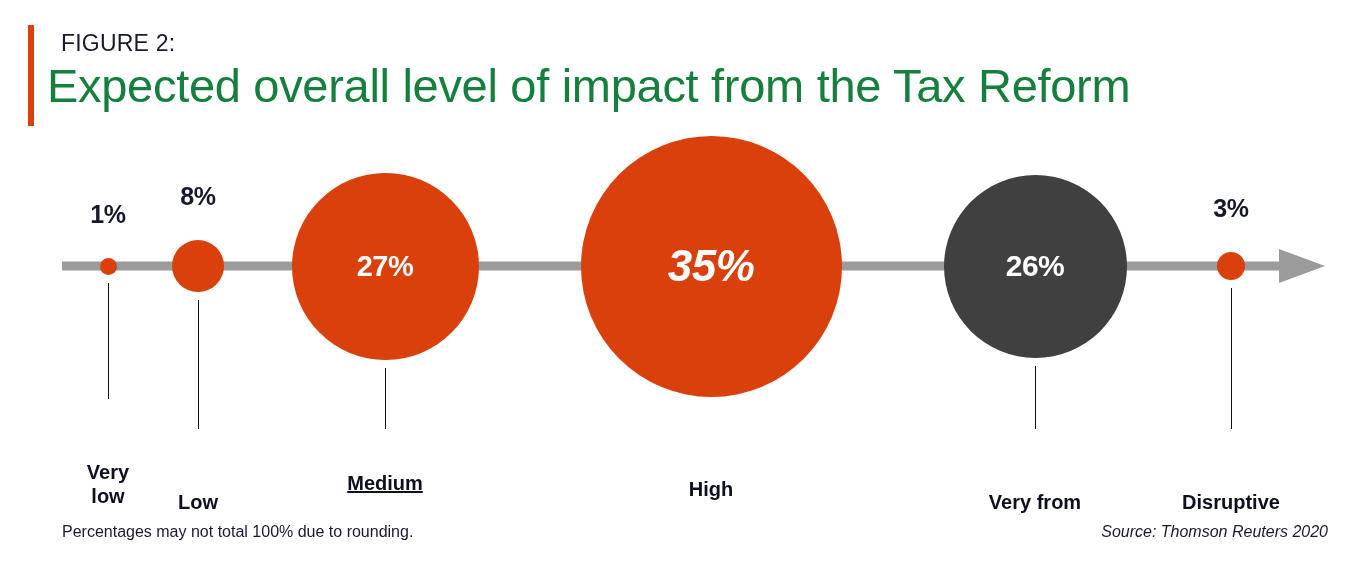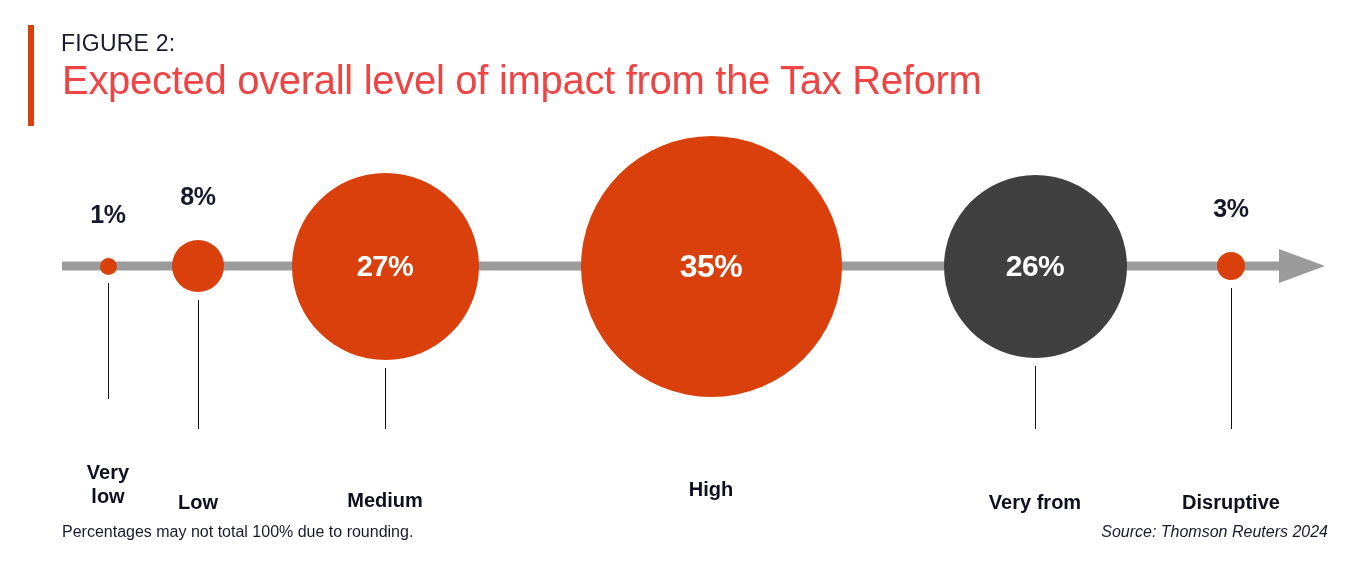--- a/index.html
+++ b/index.html
@@ -33,26 +33,26 @@
     left: 61px;
     top: 30px;
     font-size: 23px;
     font-weight: 400;
     letter-spacing: 0.2px;
     color: #1A1A2E;
     white-space: nowrap;
   }
   .figure-title {
     position: absolute;
-    left: 62px;
+    left: 47px;
     top: 58px;
-    font-size: 40px;
+    font-size: 47px;
     font-weight: 400;
     letter-spacing: -0.3px;
-    color: #ef4444;
+    color: #15803d;
     white-space: nowrap;
   }
 
   
   .chart-area {
     position: absolute;
     left: 0;
     top: 0;
     width: 1358px;
     height: 571px;
@@ -151,33 +151,33 @@
         <div class="cat-label" style="left: 13px; width: 190px; top: 413px;">Very
 low</div>
         <div class="leader" style="left: 108px; top: 282.5px; height: 116.5px;"></div>
         <div class="bubble" style="left: 172px; top: 240px; width: 52px; height: 52px; background: rgb(217, 64, 11);"></div>
         <div class="bubble-value-out" style="font-size: 25px; left: 138px; width: 120px; top: 184px;">8%</div>
         <div class="cat-label" style="left: 103px; width: 190px; top: 443px;">Low</div>
         <div class="leader" style="left: 198px; top: 300px; height: 129px;"></div>
         <div class="bubble" style="left: 291.5px; top: 172.5px; width: 187px; height: 187px; background: rgb(217, 64, 11);">
           <span class="bubble-value-in" style="font-size: 29px;">27%</span>
         </div>
-        <div class="cat-label" style="left: 290px; width: 190px; top: 441px;">Medium</div>
+        <div class="cat-label" style="left: 290px; width: 190px; top: 424px; text-decoration: underline;">Medium</div>
         <div class="leader" style="left: 385px; top: 367.5px; height: 61.5px;"></div>
         <div class="bubble" style="left: 580.5px; top: 135.5px; width: 261px; height: 261px; background: rgb(217, 64, 11);">
-          <span class="bubble-value-in" style="font-size: 32px;">35%</span>
+          <span class="bubble-value-in" style="font-size: 44px; font-style: italic;">35%</span>
         </div>
         <div class="cat-label" style="left: 616px; width: 190px; top: 430px;">High</div>
         <div class="bubble" style="left: 943.5px; top: 174.5px; width: 183px; height: 183px; background: #404040;">
           <span class="bubble-value-in" style="font-size: 30px;">26%</span>
         </div>
         <div class="cat-label" style="left: 940px; width: 190px; top: 443px;">Very from</div>
         <div class="leader" style="left: 1035px; top: 365.5px; height: 63.5px;"></div>
         <div class="bubble" style="left: 1217px; top: 252px; width: 28px; height: 28px; background: rgb(217, 64, 11);"></div>
         <div class="bubble-value-out" style="font-size: 25px; left: 1171px; width: 120px; top: 196px;">3%</div>
         <div class="cat-label" style="left: 1136px; width: 190px; top: 443px;">Disruptive</div>
         <div class="leader" style="left: 1231px; top: 288px; height: 141px;"></div>
       </div>
   </div>
 
   <div class="footnote">Percentages may not total 100% due to rounding.</div>
-  <div class="source">Source: Thomson Reuters 2024</div>
+  <div class="source">Source: Thomson Reuters 2020</div>
 </div>
 
 </body></html>

